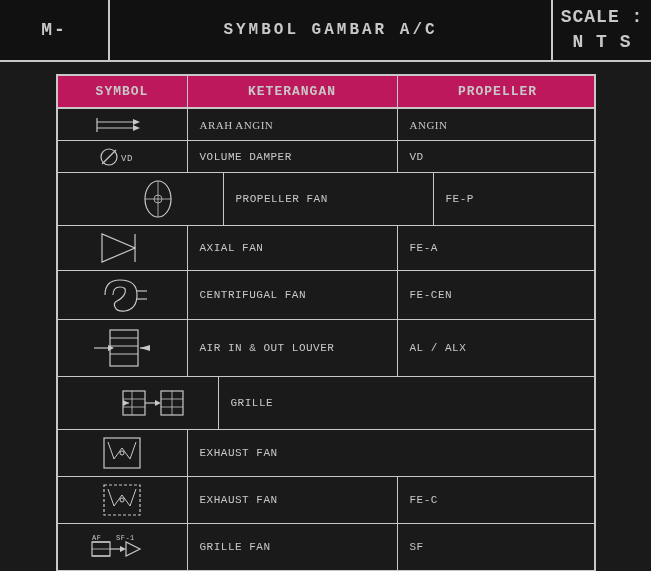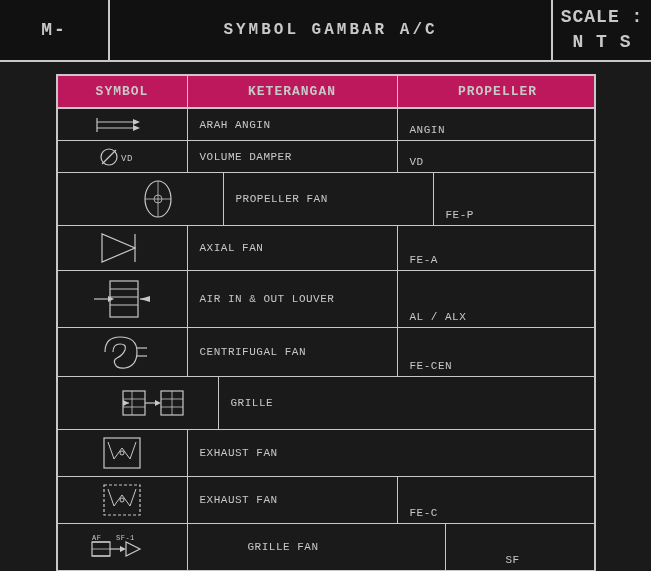--- a/index.html
+++ b/index.html
@@ -95,21 +95,20 @@
 
     .table-row {
       display: grid;
       grid-template-columns: 130px 210px 200px;
       border-bottom: 1px solid #c8c8c8;
       min-height: 40px;
     }
 
     .table-row:last-child {
       border-bottom: none;
-      gap: 48px;
     }
 
     .cell {
       padding: 4px 6px;
       display: flex;
       align-items: center;
       justify-content: center;
       font-size: 11px;
       color: #c8c8c8;
       letter-spacing: 0.5px;
@@ -124,21 +123,20 @@
     }
 
     .cell.keterangan {
       justify-content: flex-start;
       padding-left: 12px;
     }
 
     .cell.kependekan {
       justify-content: flex-start;
       padding-left: 12px;
-      align-items: flex-end;
     }
 
     
     svg {
       fill: none;
       stroke: #c8c8c8;
       stroke-width: 1.5;
     }
   </style>
 </head>
@@ -165,21 +163,21 @@
         <span>SYMBOL</span>
       </div>
       <div class="col-head">
         <span>KETERANGAN</span>
       </div>
       <div class="col-head">
         <span>PROPELLER</span>
       </div>
     </div>
 
-    <div class="table-row" style="min-height:32px;">
+    <div class="table-row" style="min-height:32px;font-family:Liberation Serif, serif;">
       <div class="cell symbol">
         <svg width="55" height="18" viewBox="0 0 55 18">
 
           <line x1="2" y1="6" x2="38" y2="6" stroke="#c8c8c8" stroke-width="1.2"></line>
           <polygon points="38,3 45,6 38,9" fill="#c8c8c8" stroke="none"></polygon>
           <line x1="2" y1="12" x2="38" y2="12" stroke="#c8c8c8" stroke-width="1.2"></line>
           <polygon points="38,9 45,12 38,15" fill="#c8c8c8" stroke="none"></polygon>
 
           <line x1="2" y1="2" x2="2" y2="16" stroke="#c8c8c8" stroke-width="1.2"></line>
         </svg>
@@ -239,20 +237,40 @@
         </svg>
       </div>
       <div class="cell keterangan">
         <span>AXIAL FAN</span>
       </div>
       <div class="cell kependekan">
         <span>FE-A</span>
       </div>
     </div>
 
+    <div class="table-row" style="min-height:44px;">
+      <div class="cell symbol">
+        <svg width="55" height="40" viewBox="0 0 55 40">
+
+          <path d="M 10,20 Q 10,5 25,5 Q 42,5 42,20 Q 42,34 30,36 Q 22,37 20,32" stroke="#c8c8c8" stroke-width="1.2" fill="none"></path>
+
+          <path d="M 20,32 Q 18,28 22,26 Q 28,23 30,18 Q 32,12 25,12 Q 18,12 18,20" stroke="#c8c8c8" stroke-width="1.2" fill="none"></path>
+
+          <line x1="42" y1="16" x2="52" y2="16" stroke="#c8c8c8" stroke-width="1.2"></line>
+          <line x1="42" y1="24" x2="52" y2="24" stroke="#c8c8c8" stroke-width="1.2"></line>
+        </svg>
+      </div>
+      <div class="cell keterangan">
+        <span>CENTRIFUGAL FAN</span>
+      </div>
+      <div class="cell kependekan">
+        <span>FE-CEN</span>
+      </div>
+    </div>
+
     <div class="table-row" style="min-height:52px;">
       <div class="cell symbol">
         <svg width="60" height="48" viewBox="0 0 60 48">
 
           <rect x="18" y="6" width="28" height="36" stroke="#c8c8c8" stroke-width="1.2" fill="none"></rect>
 
           <line x1="18" y1="14" x2="46" y2="14" stroke="#c8c8c8" stroke-width="1"></line>
           <line x1="18" y1="22" x2="46" y2="22" stroke="#c8c8c8" stroke-width="1"></line>
           <line x1="18" y1="30" x2="46" y2="30" stroke="#c8c8c8" stroke-width="1"></line>
 
@@ -263,40 +281,20 @@
         </svg>
       </div>
       <div class="cell keterangan">
         <span>AIR IN &amp; OUT LOUVER</span>
       </div>
       <div class="cell kependekan">
         <span>AL / ALX</span>
       </div>
     </div>
 
-    <div class="table-row" style="min-height:44px;">
-      <div class="cell symbol">
-        <svg width="55" height="40" viewBox="0 0 55 40">
-
-          <path d="M 10,20 Q 10,5 25,5 Q 42,5 42,20 Q 42,34 30,36 Q 22,37 20,32" stroke="#c8c8c8" stroke-width="1.2" fill="none"></path>
-
-          <path d="M 20,32 Q 18,28 22,26 Q 28,23 30,18 Q 32,12 25,12 Q 18,12 18,20" stroke="#c8c8c8" stroke-width="1.2" fill="none"></path>
-
-          <line x1="42" y1="16" x2="52" y2="16" stroke="#c8c8c8" stroke-width="1.2"></line>
-          <line x1="42" y1="24" x2="52" y2="24" stroke="#c8c8c8" stroke-width="1.2"></line>
-        </svg>
-      </div>
-      <div class="cell keterangan">
-        <span>CENTRIFUGAL FAN</span>
-      </div>
-      <div class="cell kependekan">
-        <span>FE-CEN</span>
-      </div>
-    </div>
-
     <div class="table-row" style="min-height:50px;padding-left:31px;">
       <div class="cell symbol">
         <svg width="65" height="44" viewBox="0 0 65 44">
 
           <rect x="2" y="10" width="22" height="24" stroke="#c8c8c8" stroke-width="1.2" fill="none"></rect>
           <line x1="2" y1="18" x2="24" y2="18" stroke="#c8c8c8" stroke-width="0.8"></line>
           <line x1="2" y1="26" x2="24" y2="26" stroke="#c8c8c8" stroke-width="0.8"></line>
           <line x1="11" y1="10" x2="11" y2="34" stroke="#c8c8c8" stroke-width="0.8"></line>
 
           <line x1="24" y1="22" x2="34" y2="22" stroke="#c8c8c8" stroke-width="1.2"></line>

